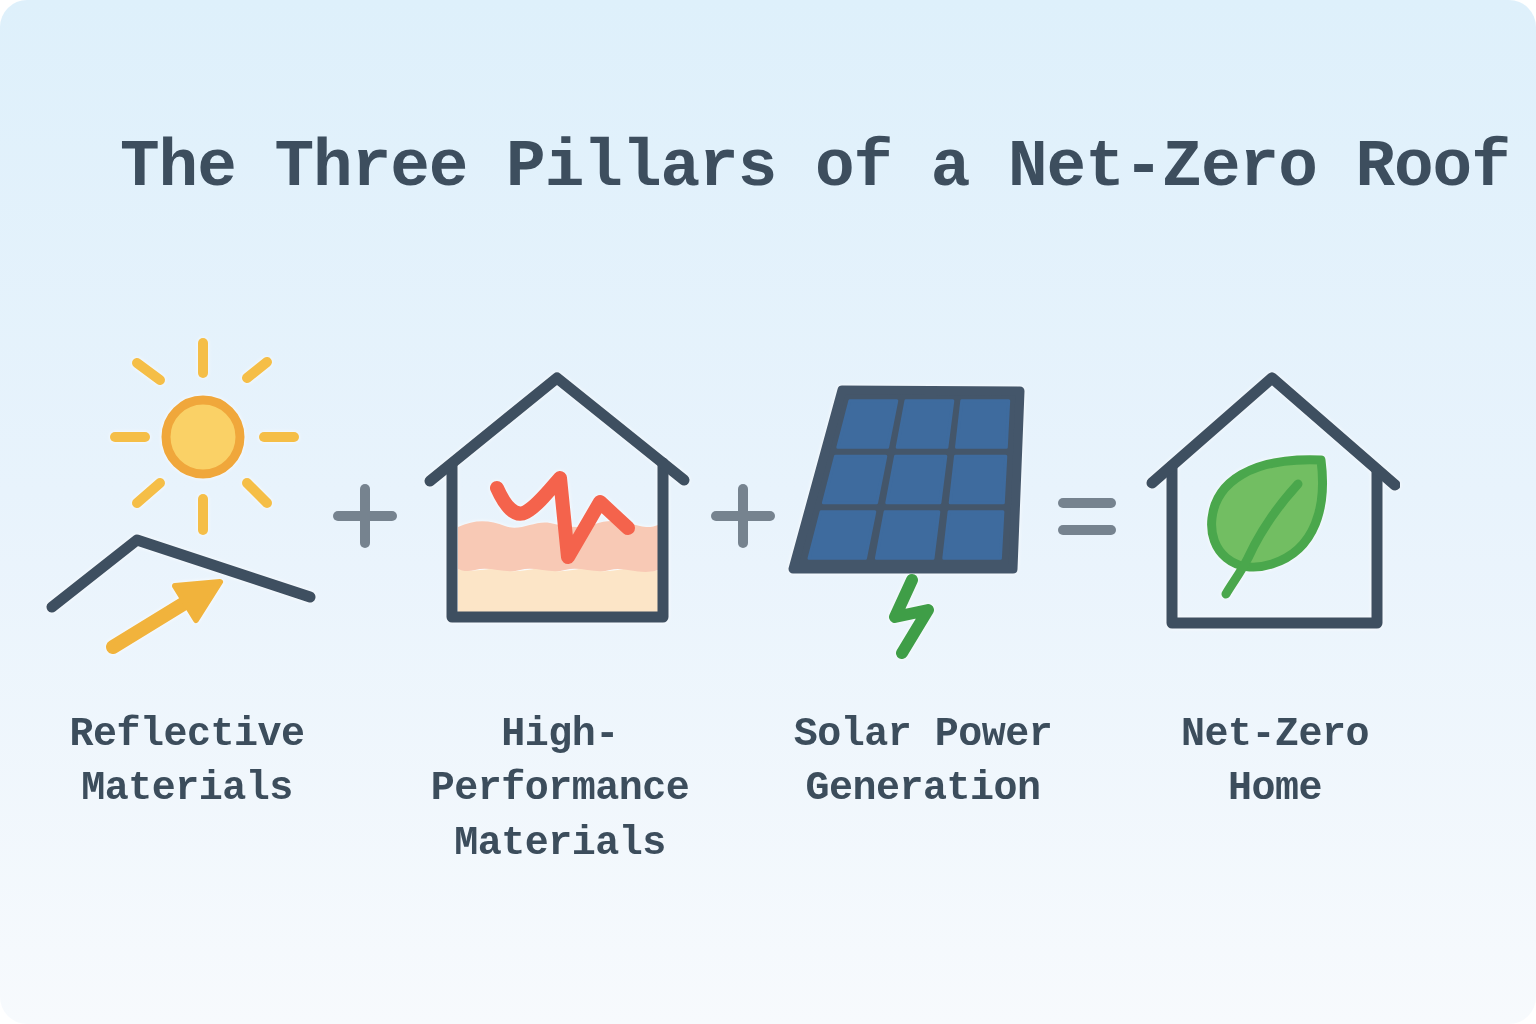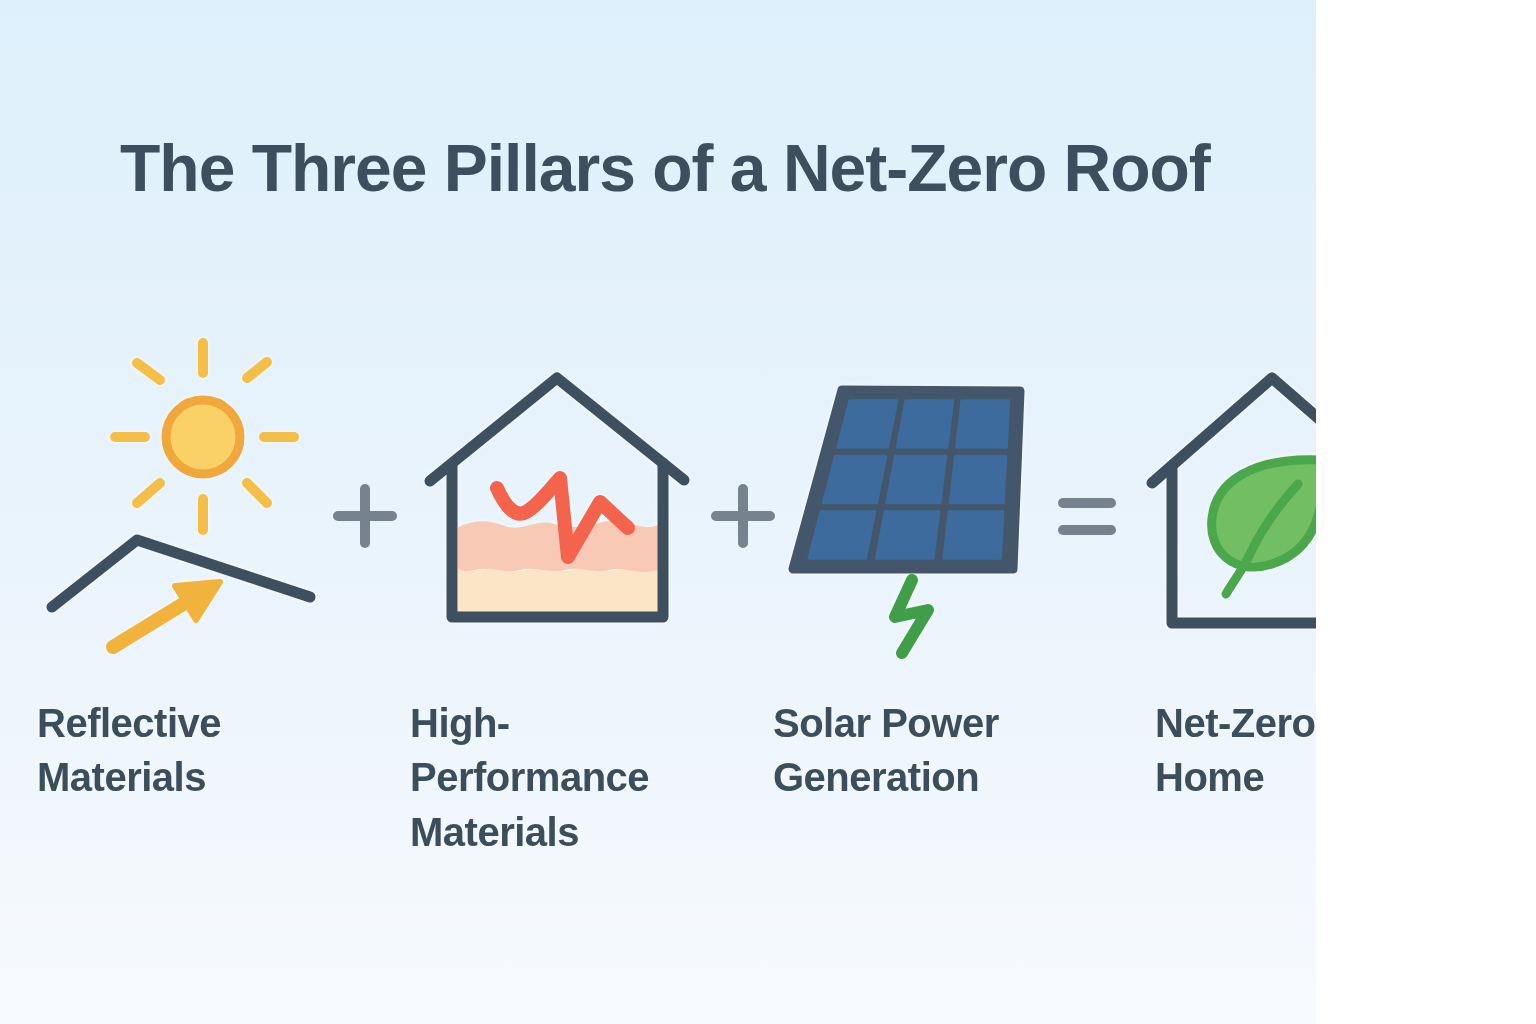--- a/index.html
+++ b/index.html
@@ -1,34 +1,35 @@
 <!DOCTYPE html>
 <html><head>
 <meta charset="utf-8">
 <style>
   html,body{margin:0;padding:0;}
   .canvas{
     position:relative;
-    width:1316px;height:1024px;
+    width:1536px;height:1024px;
     background:linear-gradient(180deg,#def0fb 0%,#e8f3fc 48%,#f7fafd 100%);
-    font-family:Liberation Sans, sans-serif;
+    font-family:Liberation Mono, monospace;
     overflow:hidden;
+    border-radius:27px;
   }
   .title{
     position:absolute;left:120px;top:130px;
     font-size:66px;font-weight:700;letter-spacing:-1px;
     color:#3d4e5e;white-space:nowrap;margin:0;
   }
   .icon{position:absolute;}
   .icon svg{display:block;width:100%;height:100%;
     filter:drop-shadow(0 0 2px rgba(255,255,255,.85));}
   .label{
-    position:absolute;text-align:left;
+    position:absolute;text-align:center;
     font-size:40px;font-weight:700;line-height:1.36;
-    letter-spacing:-0.5px;color:#3c4d5c;
+    letter-spacing:-0.5px;color:#3c4d5c;margin-top:12px;
   }
   .op{position:absolute;}
   .op .bar{position:absolute;background:#76838f;border-radius:6px;}
   .plus{width:64px;height:64px;}
   .plus .h{left:0;top:27px;width:64px;height:10px;}
   .plus .v{left:27px;top:0;width:10px;height:64px;}
   .equals{width:58px;height:37px;}
   .equals .t{left:0;top:0;width:58px;height:10px;}
   .equals .b{left:0;top:27px;width:58px;height:10px;}
 </style>

